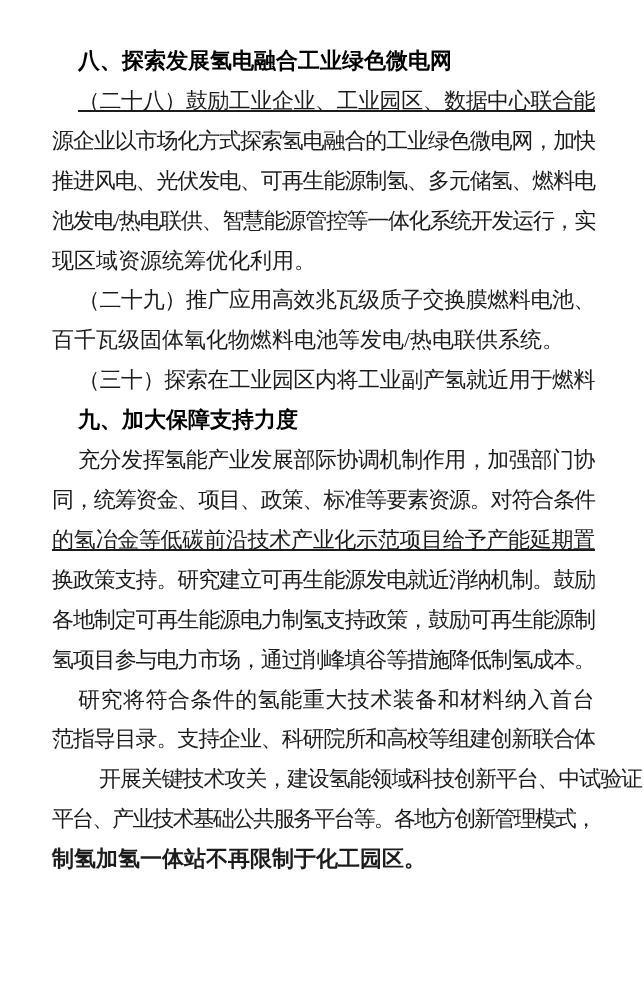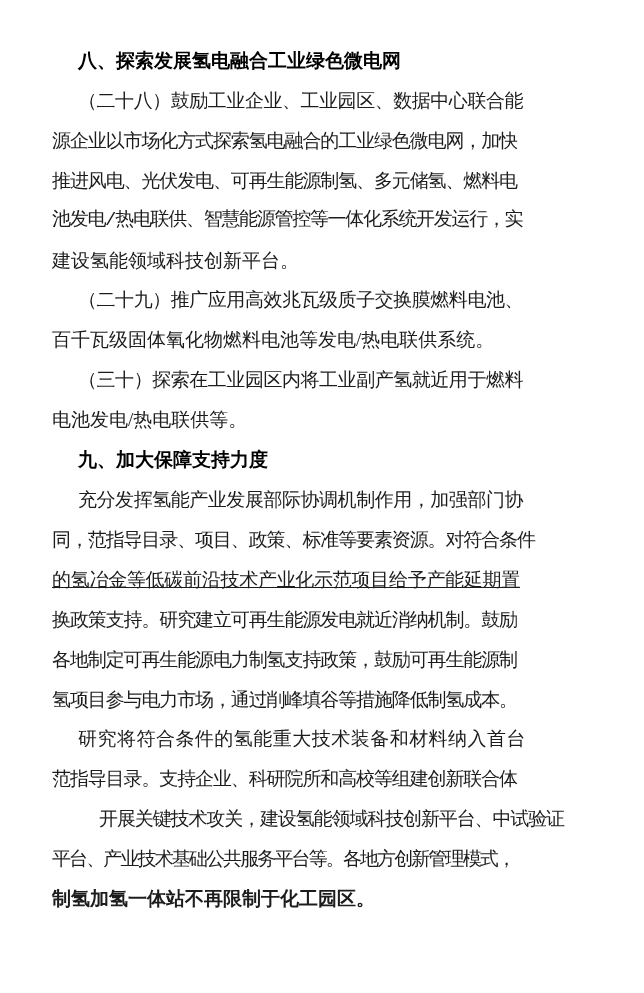--- a/index.html
+++ b/index.html
@@ -12,49 +12,48 @@
     width: 644px;
     height: 993px;
     margin: 0 auto;
     background: #ffffff;
     box-sizing: border-box;
     padding: 41px 49px 0 52px;
     overflow: hidden;
   }
   .line {
     font-family: "Liberation Serif", "DejaVu Serif", serif;
-    font-size: 19px;
+    font-size: 22px;
     line-height: 39.9px;
     color: #1c1c1c;
     white-space: nowrap;
     overflow: visible;
   }
   .line.heading {
     font-family: "Liberation Sans", "DejaVu Sans", sans-serif;
     font-weight: 700;
     color: #000000;
   }
 </style>
 </head>
 <body>
 
 <div class="page" style="background: rgb(255, 255, 255);">
     <div class="line heading" style="padding-left: 26px;"><span>八、探索发展氢电融合工业绿色微电网</span></div>
-    <div class="line paragraph" style="padding-left: 26px;"><span style="letter-spacing: -0.458333px;">（二十八）鼓励工业企业、工业园区、数据中心联合能</span></div>
+    <div class="line paragraph" style="padding-left: 26px; text-decoration: underline;"><span style="letter-spacing: -0.458333px;">（二十八）鼓励工业企业、工业园区、数据中心联合能</span></div>
     <div class="line paragraph" style="padding-left: 0px;"><span style="letter-spacing: -1.11538px;">源企业以市场化方式探索氢电融合的工业绿色微电网，加快</span></div>
     <div class="line paragraph" style="padding-left: 0px;"><span style="letter-spacing: -1.11538px;">推进风电、光伏发电、可再生能源制氢、多元储氢、燃料电</span></div>
-    <div class="line paragraph" style="padding-left: 0px; font-family: Liberation Mono, monospace;"><span style="letter-spacing: -1.30093px;">池发电/热电联供、智慧能源管控等一体化系统开发运行，实</span></div>
-    <div class="line paragraph" style="padding-left: 0px;"><span>建设氢能领域科技创新平台。</span></div>
+    <div class="line paragraph" style="padding-left: 0px;"><span style="letter-spacing: -1.30093px;">池发电/热电联供、智慧能源管控等一体化系统开发运行，实</span></div>
+    <div class="line paragraph" style="padding-left: 0px;"><span>现区域资源统筹优化利用。</span></div>
     <div class="line paragraph" style="padding-left: 26px;"><span style="letter-spacing: -0.458333px;">（二十九）推广应用高效兆瓦级质子交换膜燃料电池、</span></div>
     <div class="line paragraph" style="padding-left: 0px;"><span>百千瓦级固体氧化物燃料电池等发电/热电联供系统。</span></div>
     <div class="line paragraph" style="padding-left: 26px;"><span style="letter-spacing: -0.458333px;">（三十）探索在工业园区内将工业副产氢就近用于燃料</span></div>
-    <div class="line paragraph" style="padding-left: 0px;"><span>电池发电/热电联供等。</span></div>
     <div class="line heading" style="padding-left: 26px;"><span>九、加大保障支持力度</span></div>
     <div class="line paragraph" style="padding-left: 26px;"><span style="letter-spacing: -0.458333px;">充分发挥氢能产业发展部际协调机制作用，加强部门协</span></div>
-    <div class="line paragraph" style="padding-left: 0px;"><span style="letter-spacing: -1.11538px;">同，范指导目录、项目、政策、标准等要素资源。对符合条件</span></div>
+    <div class="line paragraph" style="padding-left: 0px;"><span style="letter-spacing: -1.11538px;">同，统筹资金、项目、政策、标准等要素资源。对符合条件</span></div>
     <div class="line paragraph" style="padding-left: 0px;"><span style="letter-spacing: -0.28px; text-decoration: underline;">的氢冶金等低碳前沿技术产业化示范项目给予产能延期置</span></div>
     <div class="line paragraph" style="padding-left: 0px;"><span style="letter-spacing: -1.11538px;">换政策支持。研究建立可再生能源发电就近消纳机制。鼓励</span></div>
     <div class="line paragraph" style="padding-left: 0px;"><span style="letter-spacing: -1.11538px;">各地制定可再生能源电力制氢支持政策，鼓励可再生能源制</span></div>
     <div class="line paragraph" style="padding-left: 0px;"><span style="letter-spacing: -1.11538px;">氢项目参与电力市场，通过削峰填谷等措施降低制氢成本。</span></div>
     <div class="line paragraph" style="padding-left: 26px;"><span style="letter-spacing: 0.478261px;">研究将符合条件的氢能重大技术装备和材料纳入首台</span></div>
     <div class="line paragraph" style="padding-left: 0px;"><span style="letter-spacing: -1.11538px;">范指导目录。支持企业、科研院所和高校等组建创新联合体</span></div>
     <div class="line paragraph" style="padding-left: 0px; margin-left: 47px;"><span style="letter-spacing: -1.11538px;">开展关键技术攻关，建设氢能领域科技创新平台、中试验证</span></div>
     <div class="line paragraph" style="padding-left: 0px;"><span style="letter-spacing: -1.88889px;">平台、产业技术基础公共服务平台等。各地方创新管理模式，</span></div>
     <div class="line paragraph" style="padding-left: 0px; font-weight: bold;"><span>制氢加氢一体站不再限制于化工园区。</span></div>
   </div>

